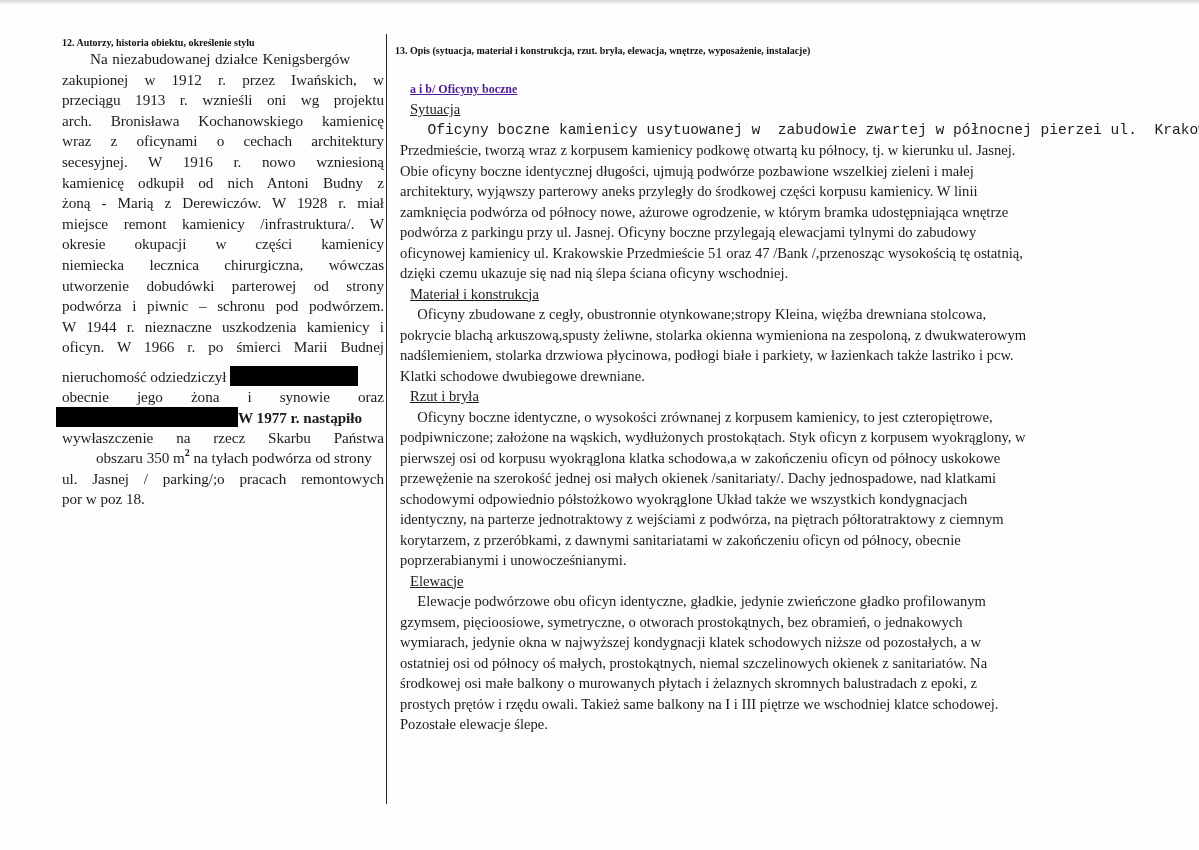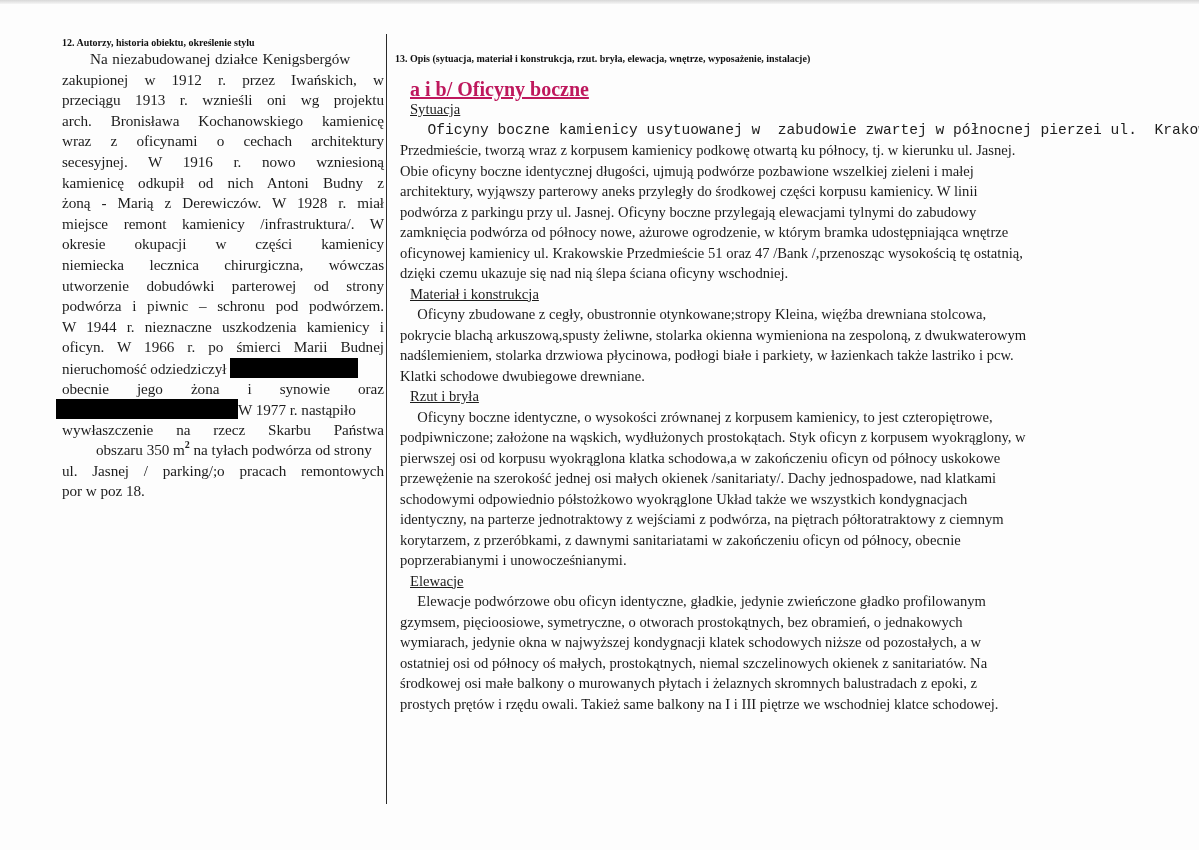--- a/index.html
+++ b/index.html
@@ -77,38 +77,38 @@
       font-size: 10px;
       vertical-align: 7px;
       line-height: 0;
       font-weight: bold;
     }
 
     
     .right-col {
       position: absolute;
       left: 395px;
-      top: 52px;
+      top: 44px;
       width: 780px;
     }
     .right-body {
       position: absolute;
       left: 410px;
       top: 79px;
       width: 770px;
       font-size: 14.6px;
       line-height: 20.5px;
     }
     .doc-title {
       font-weight: bold;
-      font-size: 20px;
+      font-size: 12px;
       text-decoration: underline;
       line-height: 20px;
       margin-left: 0;
-      color: #be185d;
+      color: #4c1d95;
       display: block;
     }
     .subhead {
       text-decoration: underline;
       display: block;
       line-height: 20.5px;
     }
     .para-line {
       display: block;
       white-space: nowrap;
@@ -135,51 +135,51 @@
     <span class="line">secesyjnej.  W  1916  r.  nowo  wzniesioną</span>
     <span class="line">kamienicę odkupił od nich Antoni Budny z</span>
     <span class="line">żoną - Marią z Derewiczów. W 1928 r. miał</span>
     <span class="line">miejsce remont kamienicy /infrastruktura/. W</span>
     <span class="line">okresie okupacji w  części  kamienicy</span>
     <span class="line">niemiecka lecznica chirurgiczna, wówczas</span>
     <span class="line">utworzenie dobudówki parterowej od strony</span>
     <span class="line">podwórza i piwnic – schronu pod podwórzem.</span>
     <span class="line">W 1944 r. nieznaczne uszkodzenia kamienicy i</span>
     <span class="line">oficyn. W 1966 r. po śmierci Marii Budnej</span>
-    <span class="line" style="text-align-last:left;"><span>nieruchomość odziedziczył</span> <span class="redact" style="width:128px;"></span></span>
+    <span class="line" style="text-align-last:left;margin-top:8px;"><span>nieruchomość odziedziczył</span> <span class="redact" style="width:128px;"></span></span>
     <span class="line flex">
       <span>obecnie</span>
       <span>jego</span>
       <span>żona</span>
       <span>i</span>
       <span>synowie</span>
       <span>oraz</span>
     </span>
-    <span class="line" style="text-align-last:left; margin-left:-6px;"><span class="redact" style="width:182px;"></span><span>W 1977 r.  nastąpiło</span></span>
+    <span class="line" style="text-align-last:left; margin-left:-6px;font-weight:bold;"><span class="redact" style="width:182px;"></span><span>W 1977 r.  nastąpiło</span></span>
     <span class="line">wywłaszczenie na rzecz Skarbu Państwa</span>
     <span class="line" style="text-align-last:left;margin-left:34px;"><span>obszaru 350 m</span><sup class="m2">2</sup><span> na tyłach podwórza od strony</span></span>
     <span class="line">ul. Jasnej / parking/;o pracach remontowych</span>
     <span class="line last">por w poz 18.</span>
   </div>
 </div>
 
 <div class="right-col">
   <div class="section-header">13. Opis (sytuacja, materiał i konstrukcja, rzut. bryła, elewacja, wnętrze, wyposażenie, instalacje)</div>
 </div>
 
 <div class="right-body">
   <span class="doc-title">a i b/ Oficyny boczne</span>
 
   <span class="subhead">Sytuacja</span>
   <span class="para-line" style="white-space:pre;font-family:Liberation Mono, monospace;">  Oficyny boczne kamienicy usytuowanej w  zabudowie zwartej w północnej pierzei ul.  Krakowskie</span>
   <span class="para-line outdent">Przedmieście, tworzą wraz z korpusem kamienicy podkowę otwartą ku północy, tj.  w kierunku ul.  Jasnej.</span>
   <span class="para-line outdent">Obie oficyny boczne identycznej długości, ujmują podwórze pozbawione wszelkiej zieleni i  małej</span>
   <span class="para-line outdent">architektury, wyjąwszy parterowy aneks przyległy do środkowej części korpusu kamienicy.  W linii</span>
+  <span class="para-line outdent">zamknięcia podwórza od północy nowe, ażurowe ogrodzenie, w którym bramka udostępniająca wnętrze</span>
   <span class="para-line outdent">podwórza z parkingu przy ul.  Jasnej. Oficyny boczne przylegają elewacjami tylnymi do zabudowy</span>
-  <span class="para-line outdent">zamknięcia podwórza od północy nowe, ażurowe ogrodzenie, w którym bramka udostępniająca wnętrze</span>
   <span class="para-line outdent">oficynowej  kamienicy ul. Krakowskie Przedmieście 51 oraz 47 /Bank /,przenosząc wysokością tę ostatnią,</span>
   <span class="para-line outdent">dzięki czemu ukazuje się nad nią ślepa ściana oficyny wschodniej.</span>
 
   <span class="subhead">Materiał i konstrukcja</span>
   <span class="para-line" style="white-space:pre;">  Oficyny zbudowane z cegły, obustronnie otynkowane;stropy Kleina, więźba drewniana stolcowa,</span>
   <span class="para-line outdent">pokrycie blachą arkuszową,spusty żeliwne, stolarka okienna wymieniona na zespoloną, z dwukwaterowym</span>
   <span class="para-line outdent">nadślemieniem, stolarka drzwiowa płycinowa, podłogi białe i parkiety, w łazienkach także lastriko i pcw.</span>
   <span class="para-line outdent">Klatki schodowe dwubiegowe drewniane.</span>
 
   <span class="subhead">Rzut i bryła</span>
@@ -192,13 +192,14 @@
   <span class="para-line outdent">korytarzem, z przeróbkami, z dawnymi sanitariatami w zakończeniu oficyn od północy, obecnie</span>
   <span class="para-line outdent">poprzerabianymi i unowocześnianymi.</span>
 
   <span class="subhead">Elewacje</span>
   <span class="para-line" style="white-space:pre;">  Elewacje podwórzowe obu oficyn identyczne, gładkie, jedynie zwieńczone gładko profilowanym</span>
   <span class="para-line outdent">gzymsem, pięcioosiowe, symetryczne, o otworach prostokątnych, bez obramień, o jednakowych</span>
   <span class="para-line outdent">wymiarach, jedynie okna w najwyższej kondygnacji klatek schodowych  niższe od pozostałych, a w</span>
   <span class="para-line outdent">ostatniej osi od północy oś małych, prostokątnych, niemal szczelinowych okienek z sanitariatów. Na</span>
   <span class="para-line outdent">środkowej osi małe  balkony o murowanych płytach i żelaznych skromnych balustradach z epoki, z</span>
   <span class="para-line outdent">prostych prętów i rzędu owali. Takież same balkony na I i III piętrze we wschodniej klatce schodowej.</span>
+  <span class="para-line outdent">Pozostałe elewacje ślepe.</span>
 </div>
 
 </body></html>

